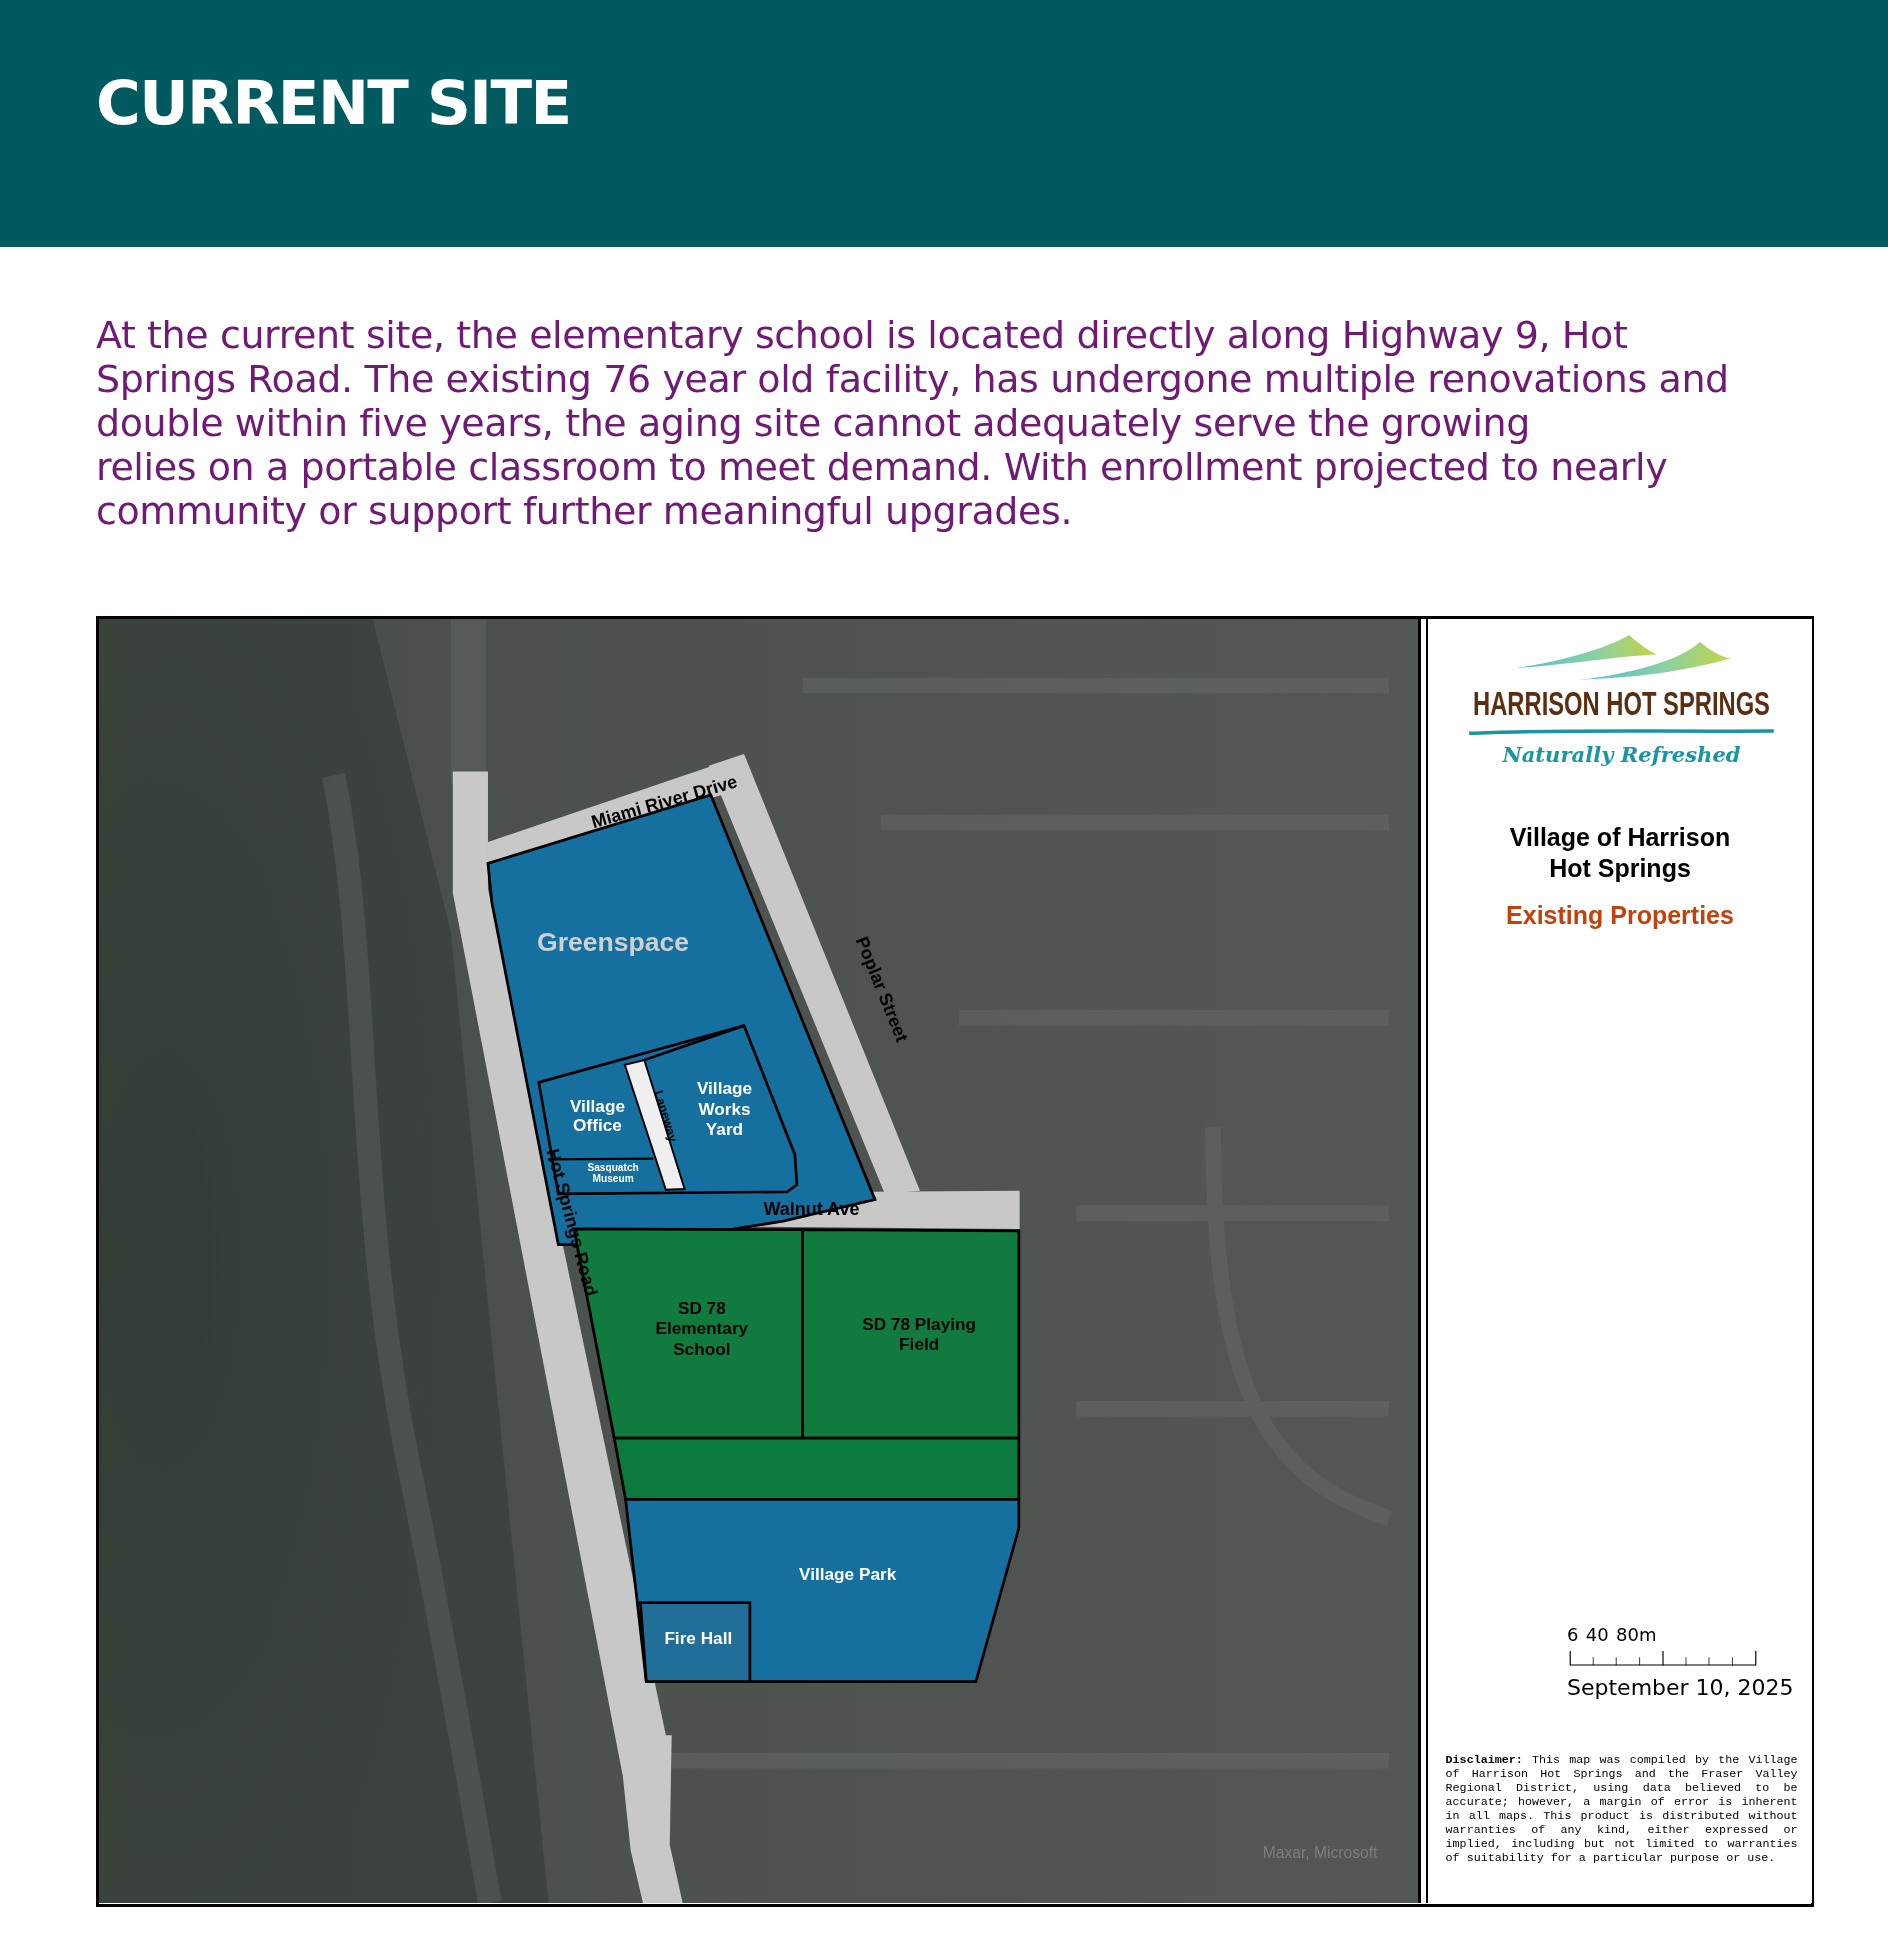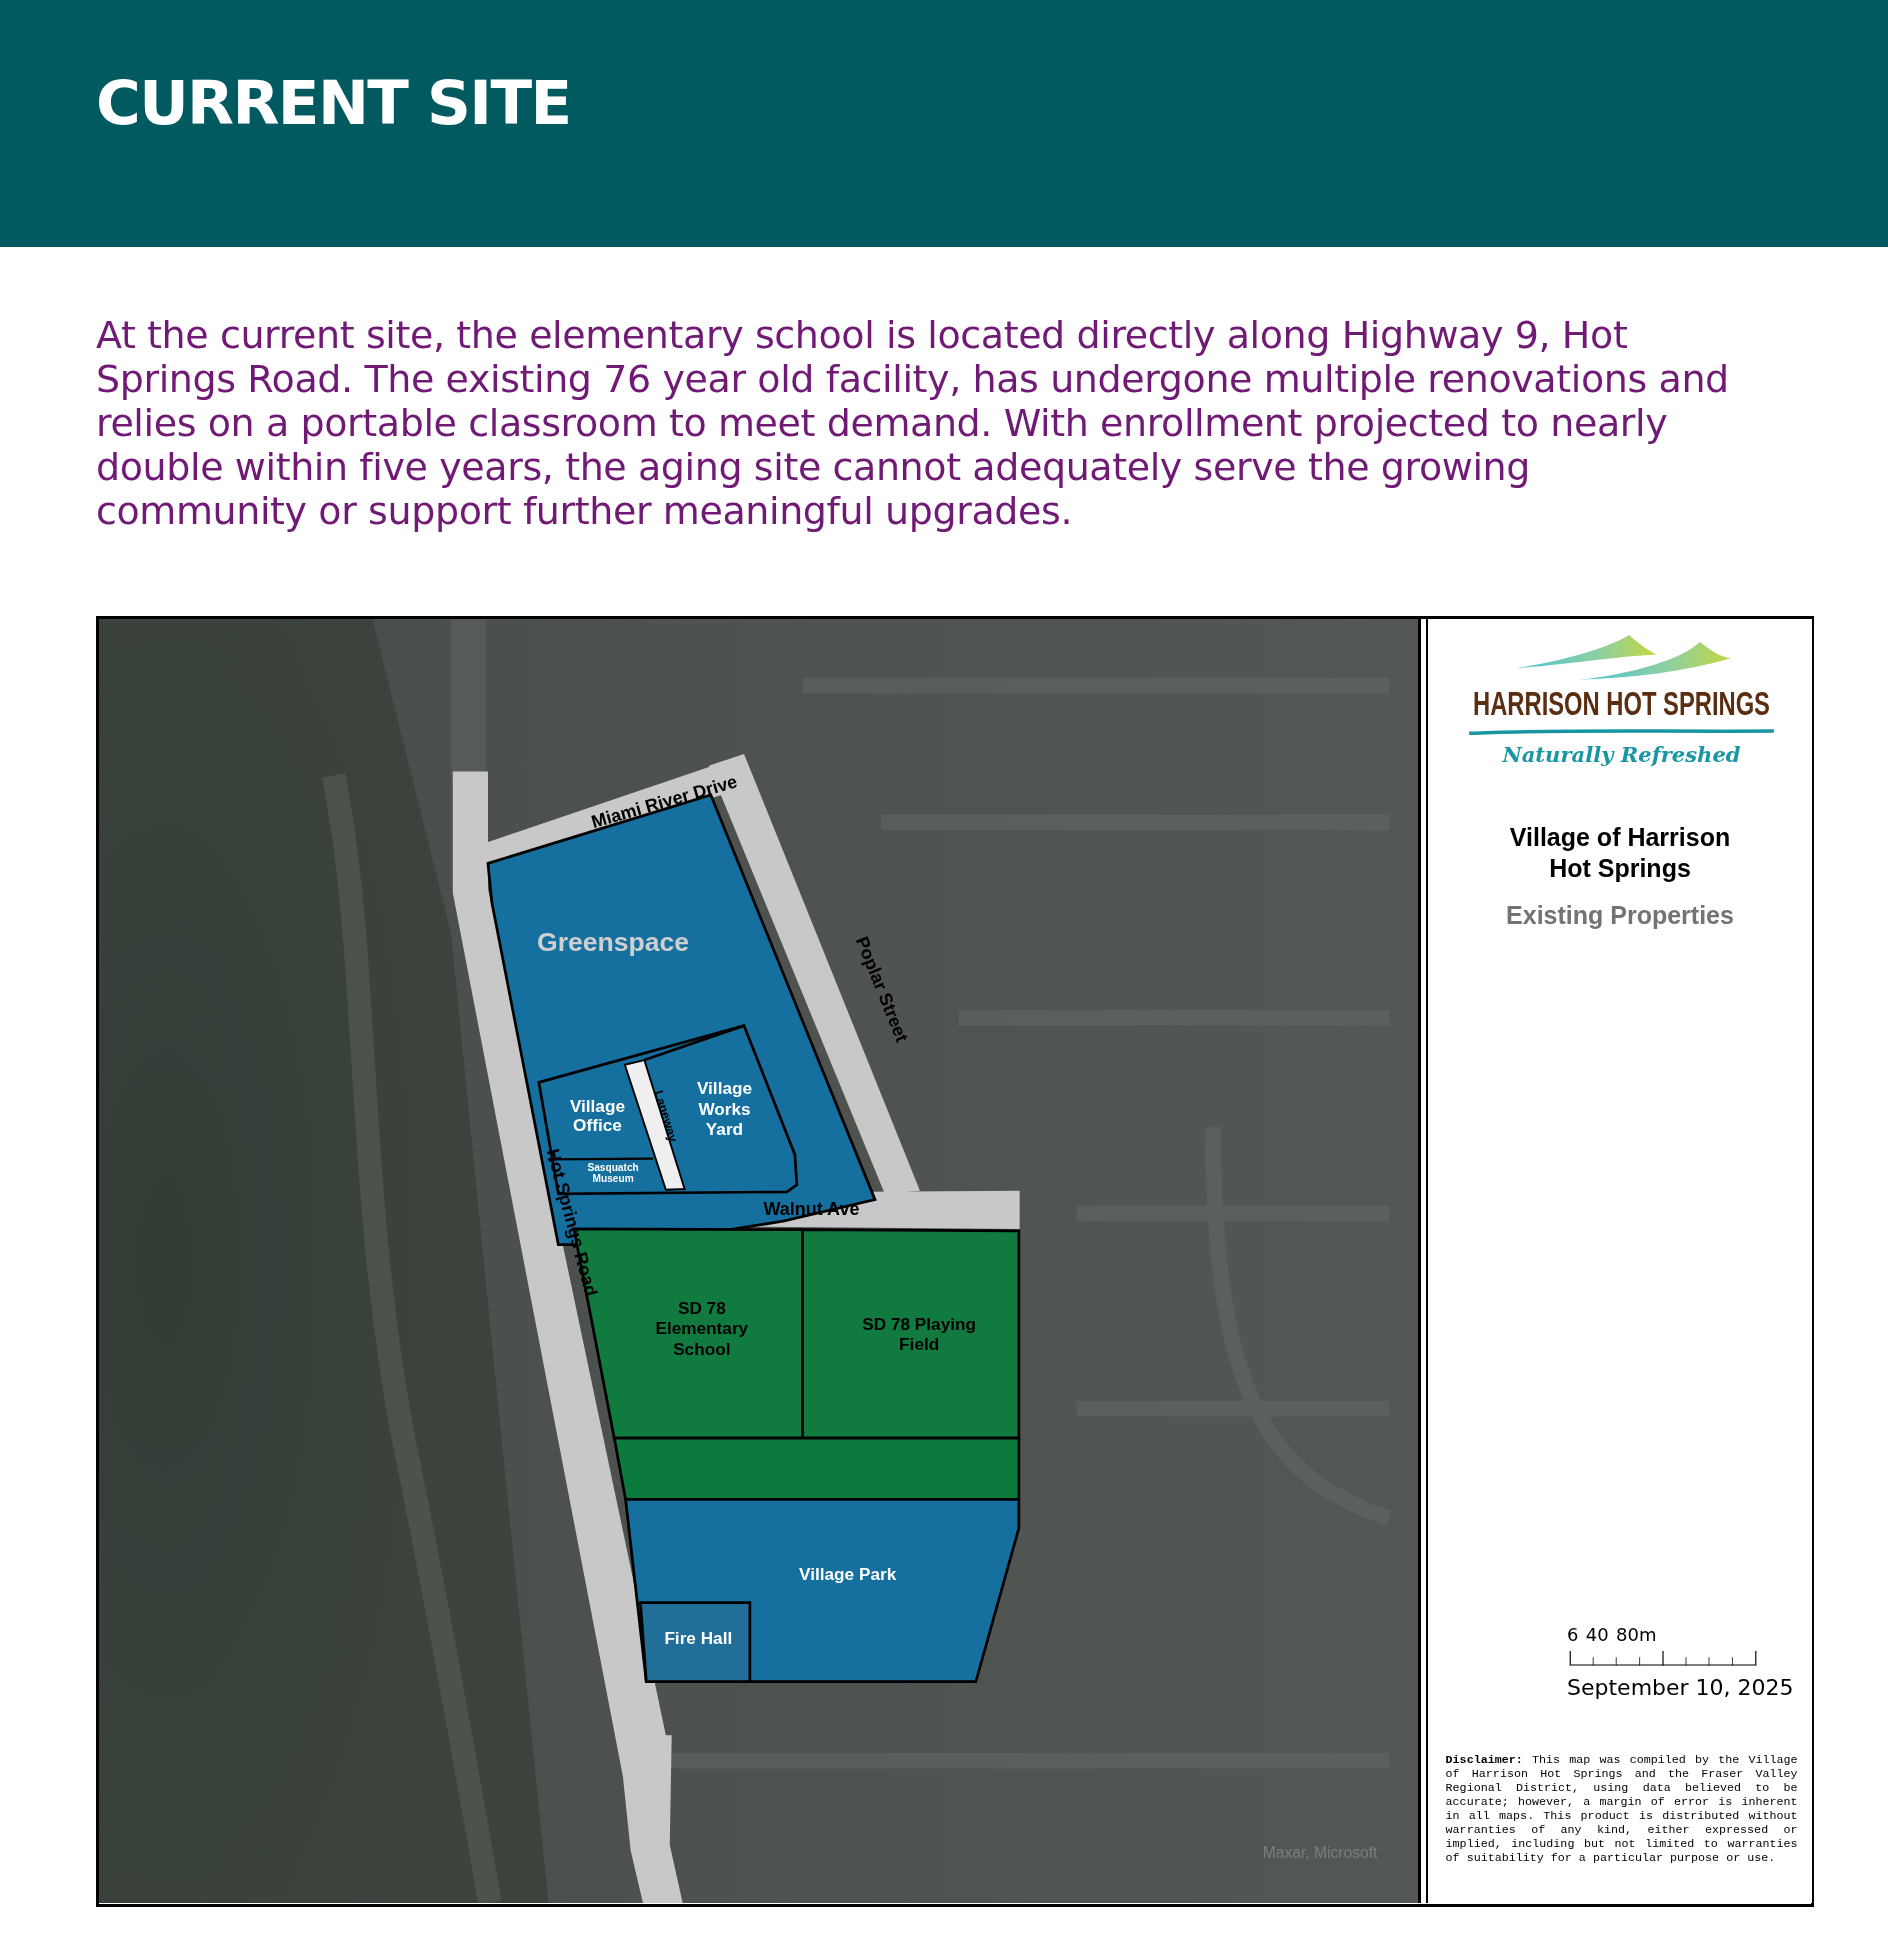--- a/index.html
+++ b/index.html
@@ -34,21 +34,21 @@
     position: absolute; left: 1327px; top: 0; width: 384px; height: 1284px; background: #fff;
     border-left: 2.3px solid #000;
   }
   .legend-logo { position: absolute; left: 37px; top: 11.7px; width: 313px; height: 168px; }
   .legend-title {
     position: absolute; left: 0; top: 203px; width: 384px; text-align: center;
     font-family: "Liberation Sans", sans-serif; font-weight: bold; font-size: 25px; line-height: 31px; color: #000;
   }
   .legend-subtitle {
     position: absolute; left: 0; top: 282px; width: 384px; text-align: center;
-    font-family: "Liberation Sans", sans-serif; font-weight: bold; font-size: 25px; color: #737373;
+    font-family: "Liberation Sans", sans-serif; font-weight: bold; font-size: 25px; color: #c2410c;
   }
   .scale-labels {
     position: absolute; left: 139px; top: 1005px;
     font-family: "DejaVu Sans", sans-serif; font-size: 18px; color: #000; word-spacing: 1.6px;
   }
   .scale-bar { position: absolute; left: 141px; top: 1032px; width: 188px; height: 15.6px; }
   .scale-date {
     position: absolute; left: 139px; top: 1056px;
     font-family: "DejaVu Sans", sans-serif; font-size: 22px; color: #000;
   }
@@ -63,22 +63,22 @@
 </head>
 <body>
 
 <div class="header">
   <div class="header-title">CURRENT SITE</div>
 </div>
 
 <div class="intro">
   <span>At the current site, the elementary school is located directly along Highway 9, Hot</span>
   <span>Springs Road. The existing 76 year old facility, has undergone multiple renovations and</span>
+  <span>double within five years, the aging site cannot adequately serve the growing</span>
   <span>relies on a portable classroom to meet demand. With enrollment projected to nearly</span>
-  <span>double within five years, the aging site cannot adequately serve the growing</span>
   <span>community or support further meaningful upgrades.</span>
 </div>
 
 <div class="map-frame">
   <div class="map-area">
     <svg width="1319" height="1284" viewBox="0 0 3374 3284" xmlns="http://www.w3.org/2000/svg">
       <defs>
         <radialGradient id="forest" cx="0.15" cy="0.5" r="0.6">
           <stop offset="0" stop-color="#2f3a33"></stop>
           <stop offset="1" stop-color="#3b423c"></stop>

